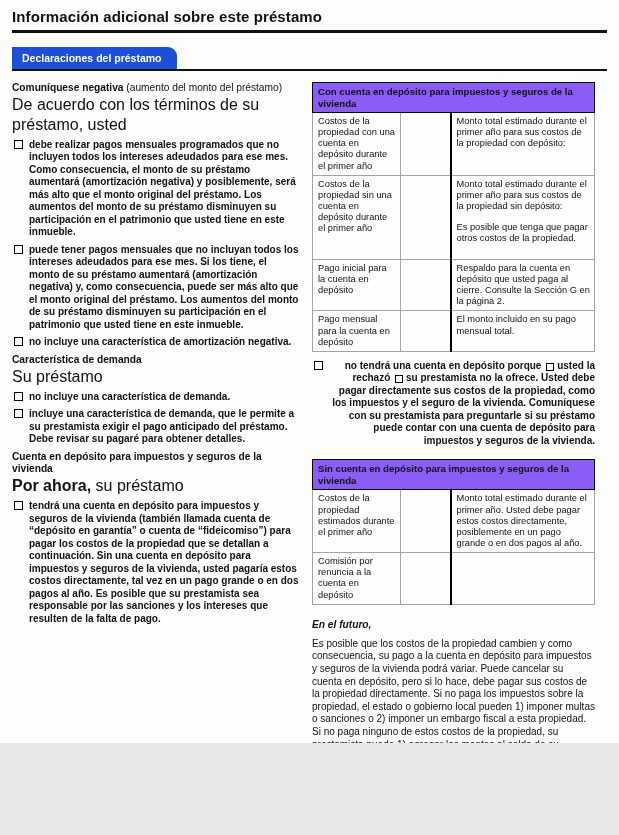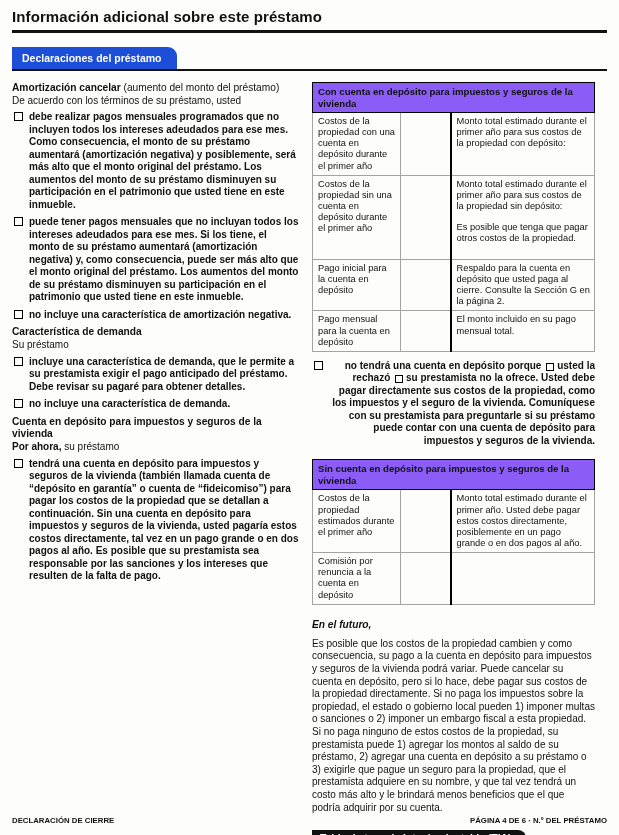--- a/index.html
+++ b/index.html
@@ -1,38 +1,38 @@
 <!DOCTYPE html>
 <html><head>
 <meta charset="utf-8">
 <style>
   * { margin:0; padding:0; box-sizing:border-box; }
   html,body { background:#e9e9e7; }
   body { font-family:"Liberation Sans", sans-serif; color:#111; }
   .page {
-    position:relative; width:619px; height:835px; background:#fdfdfc;
+    position:relative; width:619px; height:743px; background:#fdfdfc;
     padding:8px 12px 0 12px; overflow:hidden;
   }
   
   .page-title { font-size:15px; font-weight:bold; letter-spacing:0.1px; padding-bottom:5px; }
   .title-rule { border-bottom:3px solid #111; margin-bottom:14px; }
   
   .tab-row { border-bottom:2px solid #111; }
   .section-tab {
     display:inline-block; background:#1d4ed8; color:#fff; font-size:10.5px; font-weight:bold;
     padding:5px 16px 5px 10px; border-radius:0 9px 0 0; vertical-align:bottom;
   }
   
   .cols { display:flex; gap:12px; margin-top:11px; }
   .col-left  { width:288px; font-size:10px; line-height:1.25; }
   .col-right { width:283px; }
   h3.blockhead { font-size:10.2px; font-weight:bold; margin-top:4px; }
   h3.blockhead:first-child { margin-top:0; }
   .head-suffix { font-weight:normal; }
-  .intro { font-size:10px; margin-bottom:3px; }
+  .intro { font-size:16px; margin-bottom:3px; }
   .intro .bi { font-weight:bold; }
   .cbitem { display:flex; margin:4px 0 5px 0;font-weight:bold; }
   .cbox {
     flex:0 0 auto; width:9px; height:9px; border:1.2px solid #000; background:#fff;
     margin:1px 6px 0 2px; display:inline-block;
   }
   .cbox.inline { width:8px; height:8px; margin:0 3px -1px 2px; vertical-align:-1px; }
   .cbtext { flex:1; }
   
   table.esc { width:100%; border-collapse:collapse; font-size:9.3px; line-height:1.2;
@@ -74,21 +74,21 @@
 
   <div class="tab-row">
     <span class="section-tab">Declaraciones del préstamo</span>
   </div>
 
   <div class="cols">
 
     <div class="col-left">
 
       <h3 class="blockhead">
-        <span>Amortización cancelar</span><span class="head-suffix"> (aumento del monto del préstamo)</span>
+        <span>Comuníquese negativa</span><span class="head-suffix"> (aumento del monto del préstamo)</span>
       </h3>
       <div class="intro">De acuerdo con los términos de su préstamo, usted</div>
 
       <div class="cbitem">
         <span class="cbox"></span>
         <span class="cbtext">debe realizar pagos mensuales programados que no incluyen todos los intereses adeudados para ese mes. Como consecuencia, el monto de su préstamo aumentará (amortización negativa) y posiblemente, será más alto que el monto original del préstamo. Los aumentos del monto de su préstamo disminuyen su participación en el patrimonio que usted tiene en este inmueble.</span>
       </div>
       <div class="cbitem">
         <span class="cbox"></span>
         <span class="cbtext">puede tener pagos mensuales que no incluyan todos los intereses adeudados para ese mes. Si los tiene, el monto de su préstamo aumentará (amortización negativa) y, como consecuencia, puede ser más alto que el monto original del préstamo. Los aumentos del monto de su préstamo disminuyen su participación en el patrimonio que usted tiene en este inmueble.</span>
@@ -96,25 +96,25 @@
       <div class="cbitem">
         <span class="cbox"></span>
         <span class="cbtext">no incluye una característica de amortización negativa.</span>
       </div>
 
       <h3 class="blockhead">Característica de demanda</h3>
       <div class="intro">Su préstamo</div>
 
       <div class="cbitem">
         <span class="cbox"></span>
-        <span class="cbtext">incluye una característica de demanda, que le permite a su prestamista exigir el pago anticipado del préstamo. Debe revisar su pagaré para obtener detalles.</span>
+        <span class="cbtext">no incluye una característica de demanda.</span>
       </div>
       <div class="cbitem">
         <span class="cbox"></span>
-        <span class="cbtext">no incluye una característica de demanda.</span>
+        <span class="cbtext">incluye una característica de demanda, que le permite a su prestamista exigir el pago anticipado del préstamo. Debe revisar su pagaré para obtener detalles.</span>
       </div>
 
       <h3 class="blockhead">Cuenta en depósito para impuestos y seguros de la vivienda</h3>
       <div class="intro">
         <span class="bi">Por ahora,</span><span> su préstamo</span>
       </div>
 
       <div class="cbitem">
         <span class="cbox"></span>
         <span class="cbtext">tendrá una cuenta en depósito para impuestos y seguros de la vivienda (también llamada cuenta de “depósito en garantía” o cuenta de “fideicomiso”) para pagar los costos de la propiedad que se detallan a continuación. Sin una cuenta en depósito para impuestos y seguros de la vivienda, usted pagaría estos costos directamente, tal vez en un pago grande o en dos pagos al año. Es posible que su prestamista sea responsable por las sanciones y los intereses que resulten de la falta de pago.</span>
@@ -185,18 +185,14 @@
       <div class="tia">
         <div class="tia-tabrow">
           <span class="tia-tab">Tabla de tasa de interés ajustable (TIA)</span>
         </div>
 
       </div>
 
     </div>
   </div>
 
-  <div class="footer">
-    <span>DECLARACIÓN DE CIERRE</span>
-    <span>PÁGINA 4 DE 6 · N.º DEL PRÉSTAMO</span>
-  </div>
 
 </div>
 
 </body></html>

